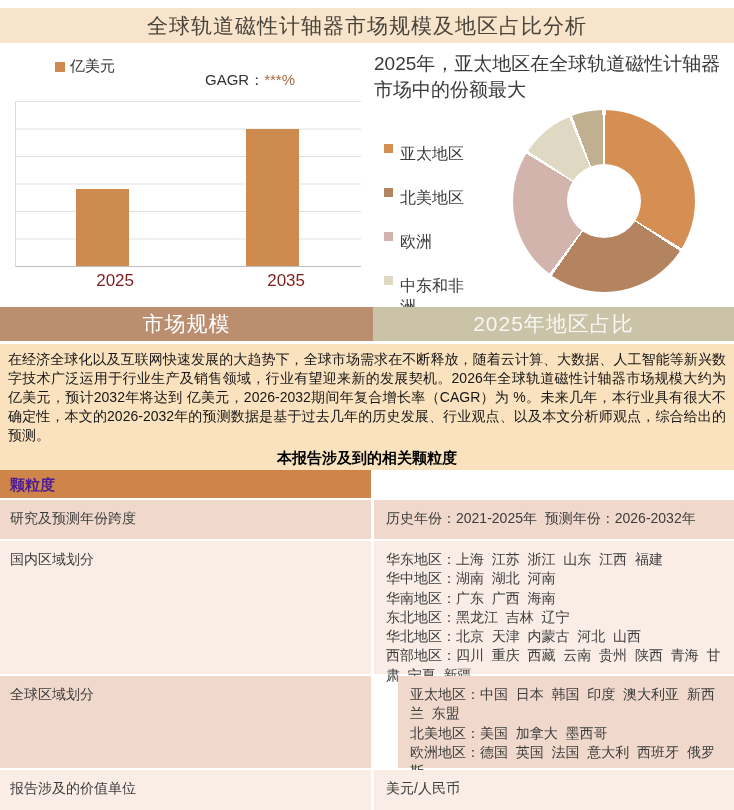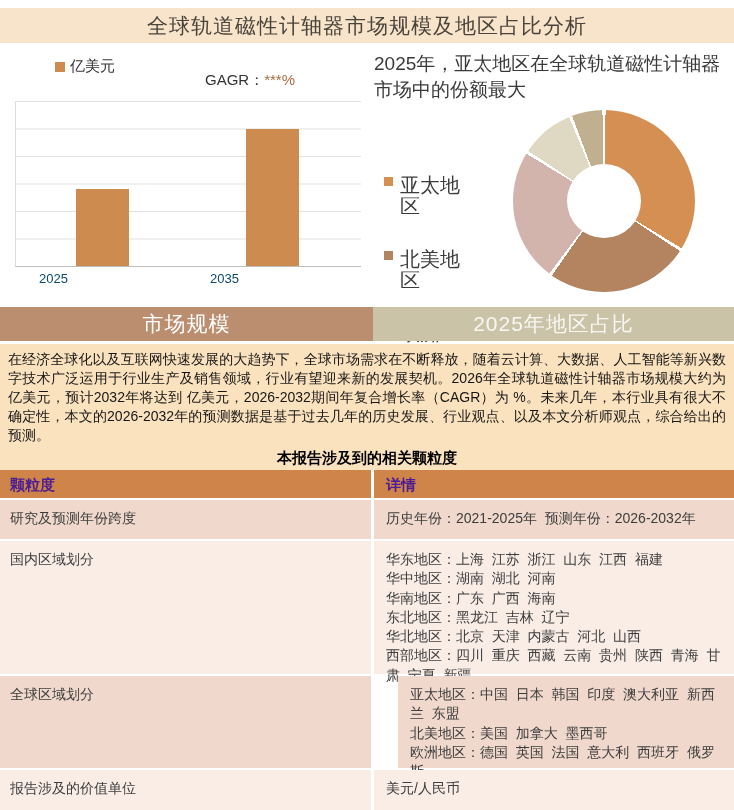--- a/index.html
+++ b/index.html
@@ -19,27 +19,27 @@
   .cagr{position:absolute;left:205px;top:28px;font-size:15px;color:#333;}
   .cagr .stars{color:var(--cagr-value-color,#A86B41);}
 
   .plot{position:absolute;left:15px;top:58px;width:345px;height:165px;
     border-left:1px solid #DCDCDC;border-bottom:1px solid #BDBDBD;
     background-image:linear-gradient(to bottom,#E0E0E0 1px,transparent 1px);
     background-size:100% calc(100% / 6);}
   .bar{position:absolute;bottom:0;width:53px;background:var(--accent-orange,#CE8B50);}
   .bar.b0{left:60px;}
   .bar.b1{left:230px;}
-  .x-label{position:absolute;top:228px;width:95px;text-align:left;font-size:13px;color:#0c4a6e;}
+  .x-label{position:absolute;top:228px;width:95px;text-align:right;font-size:17px;color:#7f1d1d;}
   .x-label.l0{left:39px;}
   .x-label.l1{left:210px;}
 
   .pie-heading{position:absolute;left:374px;top:8px;width:358px;font-size:19px;line-height:26px;color:#3A3A3A;}
   .pie-legend{position:absolute;left:384px;top:100px;margin:0;padding:0;list-style:none;}
-  .pie-legend li{margin-bottom:23px;font-size:20px;line-height:21px;color:#3C3C3C;margin-top:32px;}
+  .pie-legend li{margin-bottom:23px;font-size:16px;line-height:21px;color:#3C3C3C;}
   .pie-legend .sq{display:inline-block;width:9px;height:9px;margin-right:7px;vertical-align:6px;background:#ccc;}
   .pie-legend .txt{display:inline-block;width:74px;vertical-align:top;}
   .donut{position:absolute;left:513px;top:67px;width:182px;height:182px;border-radius:50%;}
   .donut::after{content:"";position:absolute;inset:54px;border-radius:50%;background:#fff;}
 
   
   .banner{position:absolute;top:307px;left:0;width:734px;height:34px;display:flex;}
   .banner .tab{display:flex;align-items:center;justify-content:center;color:#FFFFFF;font-size:21px;letter-spacing:1px;}
   .banner .tab-left{width:373px;background:var(--banner-left-bg,#BA8E6F);}
   .banner .tab-right{flex:1;background:var(--banner-right-bg,#CBC3A7);color:#F8F7F3;}
@@ -102,21 +102,20 @@
   </div>
 
   <div class="desc">
     <div class="desc-text">在经济全球化以及互联网快速发展的大趋势下，全球市场需求在不断释放，随着云计算、大数据、人工智能等新兴数字技术广泛运用于行业生产及销售领域，行业有望迎来新的发展契机。2026年全球轨道磁性计轴器市场规模大约为 亿美元，预计2032年将达到 亿美元，2026-2032期间年复合增长率（CAGR）为 %。未来几年，本行业具有很大不确定性，本文的2026-2032年的预测数据是基于过去几年的历史发展、行业观点、以及本文分析师观点，综合给出的预测。</div>
     <div class="table-title">本报告涉及到的相关颗粒度</div>
   </div>
 
   <div class="gran-table">
     <div class="t-row t-head">
       <div class="c1">颗粒度</div>
-      <div class="c2">详情</div>
     </div>
     <div class="t-row t-body odd r1">
       <div class="c1">研究及预测年份跨度</div>
       <div class="c2">历史年份：2021-2025年  预测年份：2026-2032年</div>
     </div>
     <div class="t-row t-body even r2">
       <div class="c1">国内区域划分</div>
       <div class="c2">华东地区：上海  江苏  浙江  山东  江西  福建
 华中地区：湖南  湖北  河南
 华南地区：广东  广西  海南

